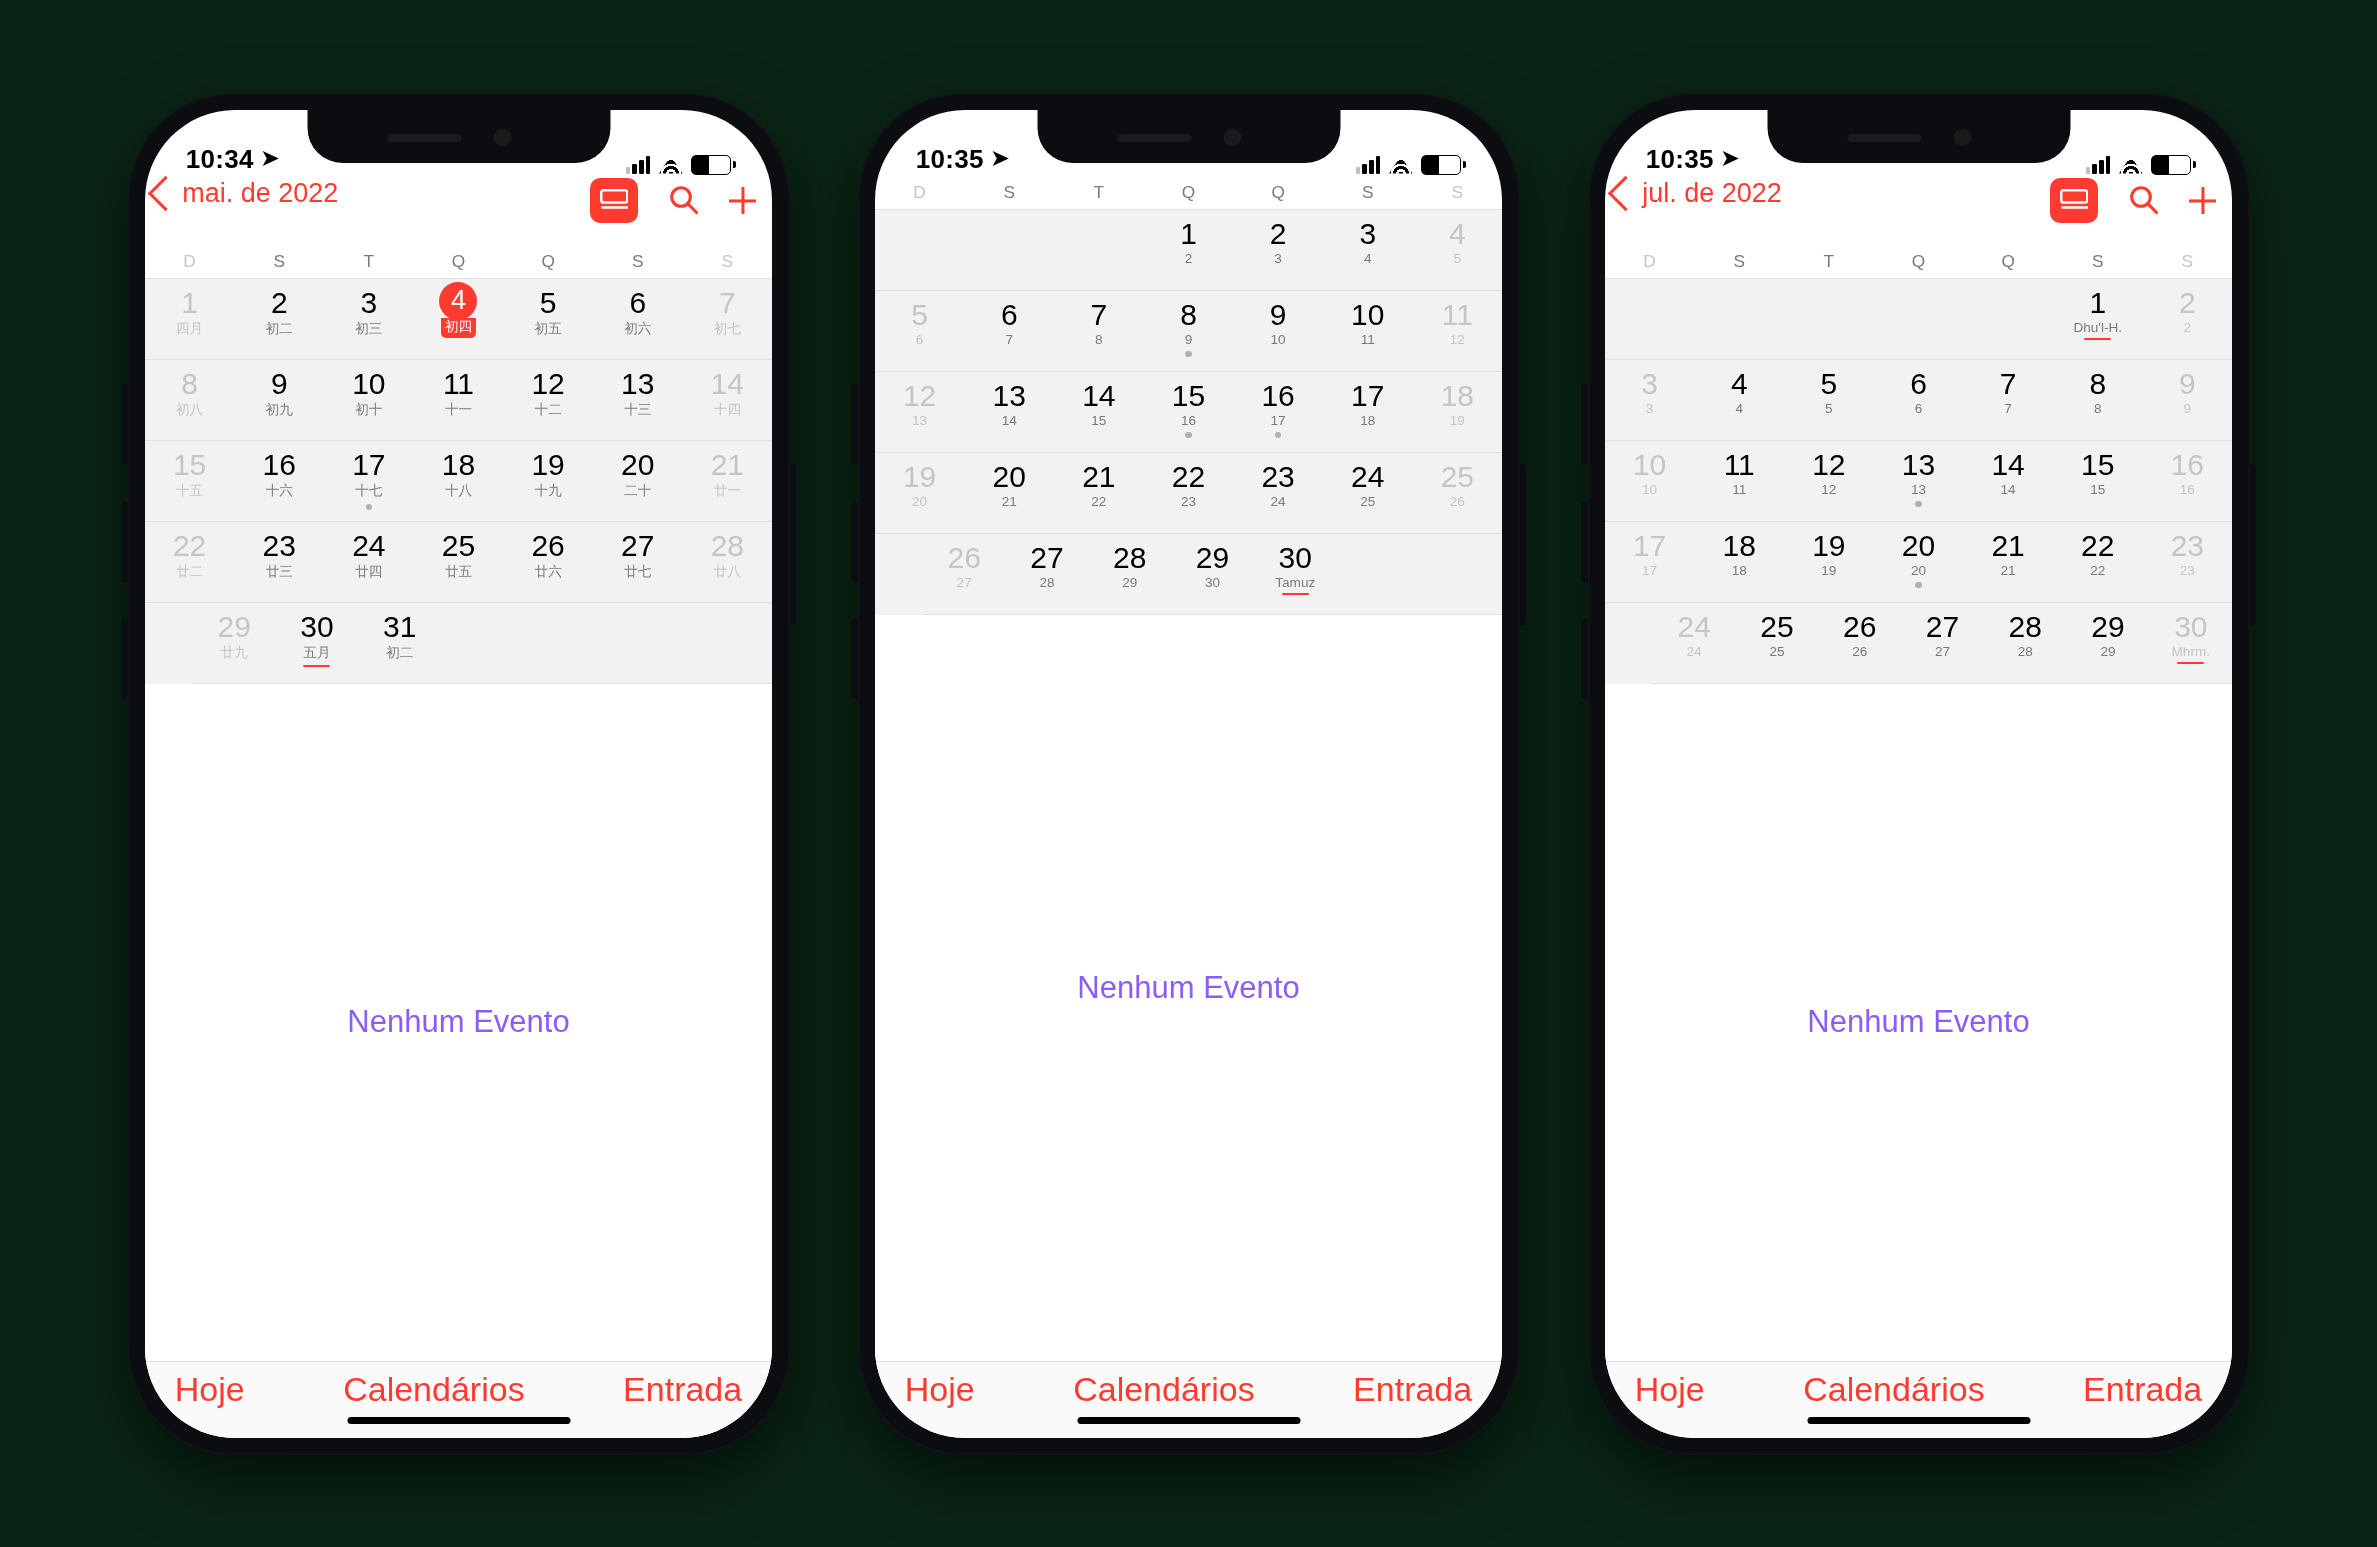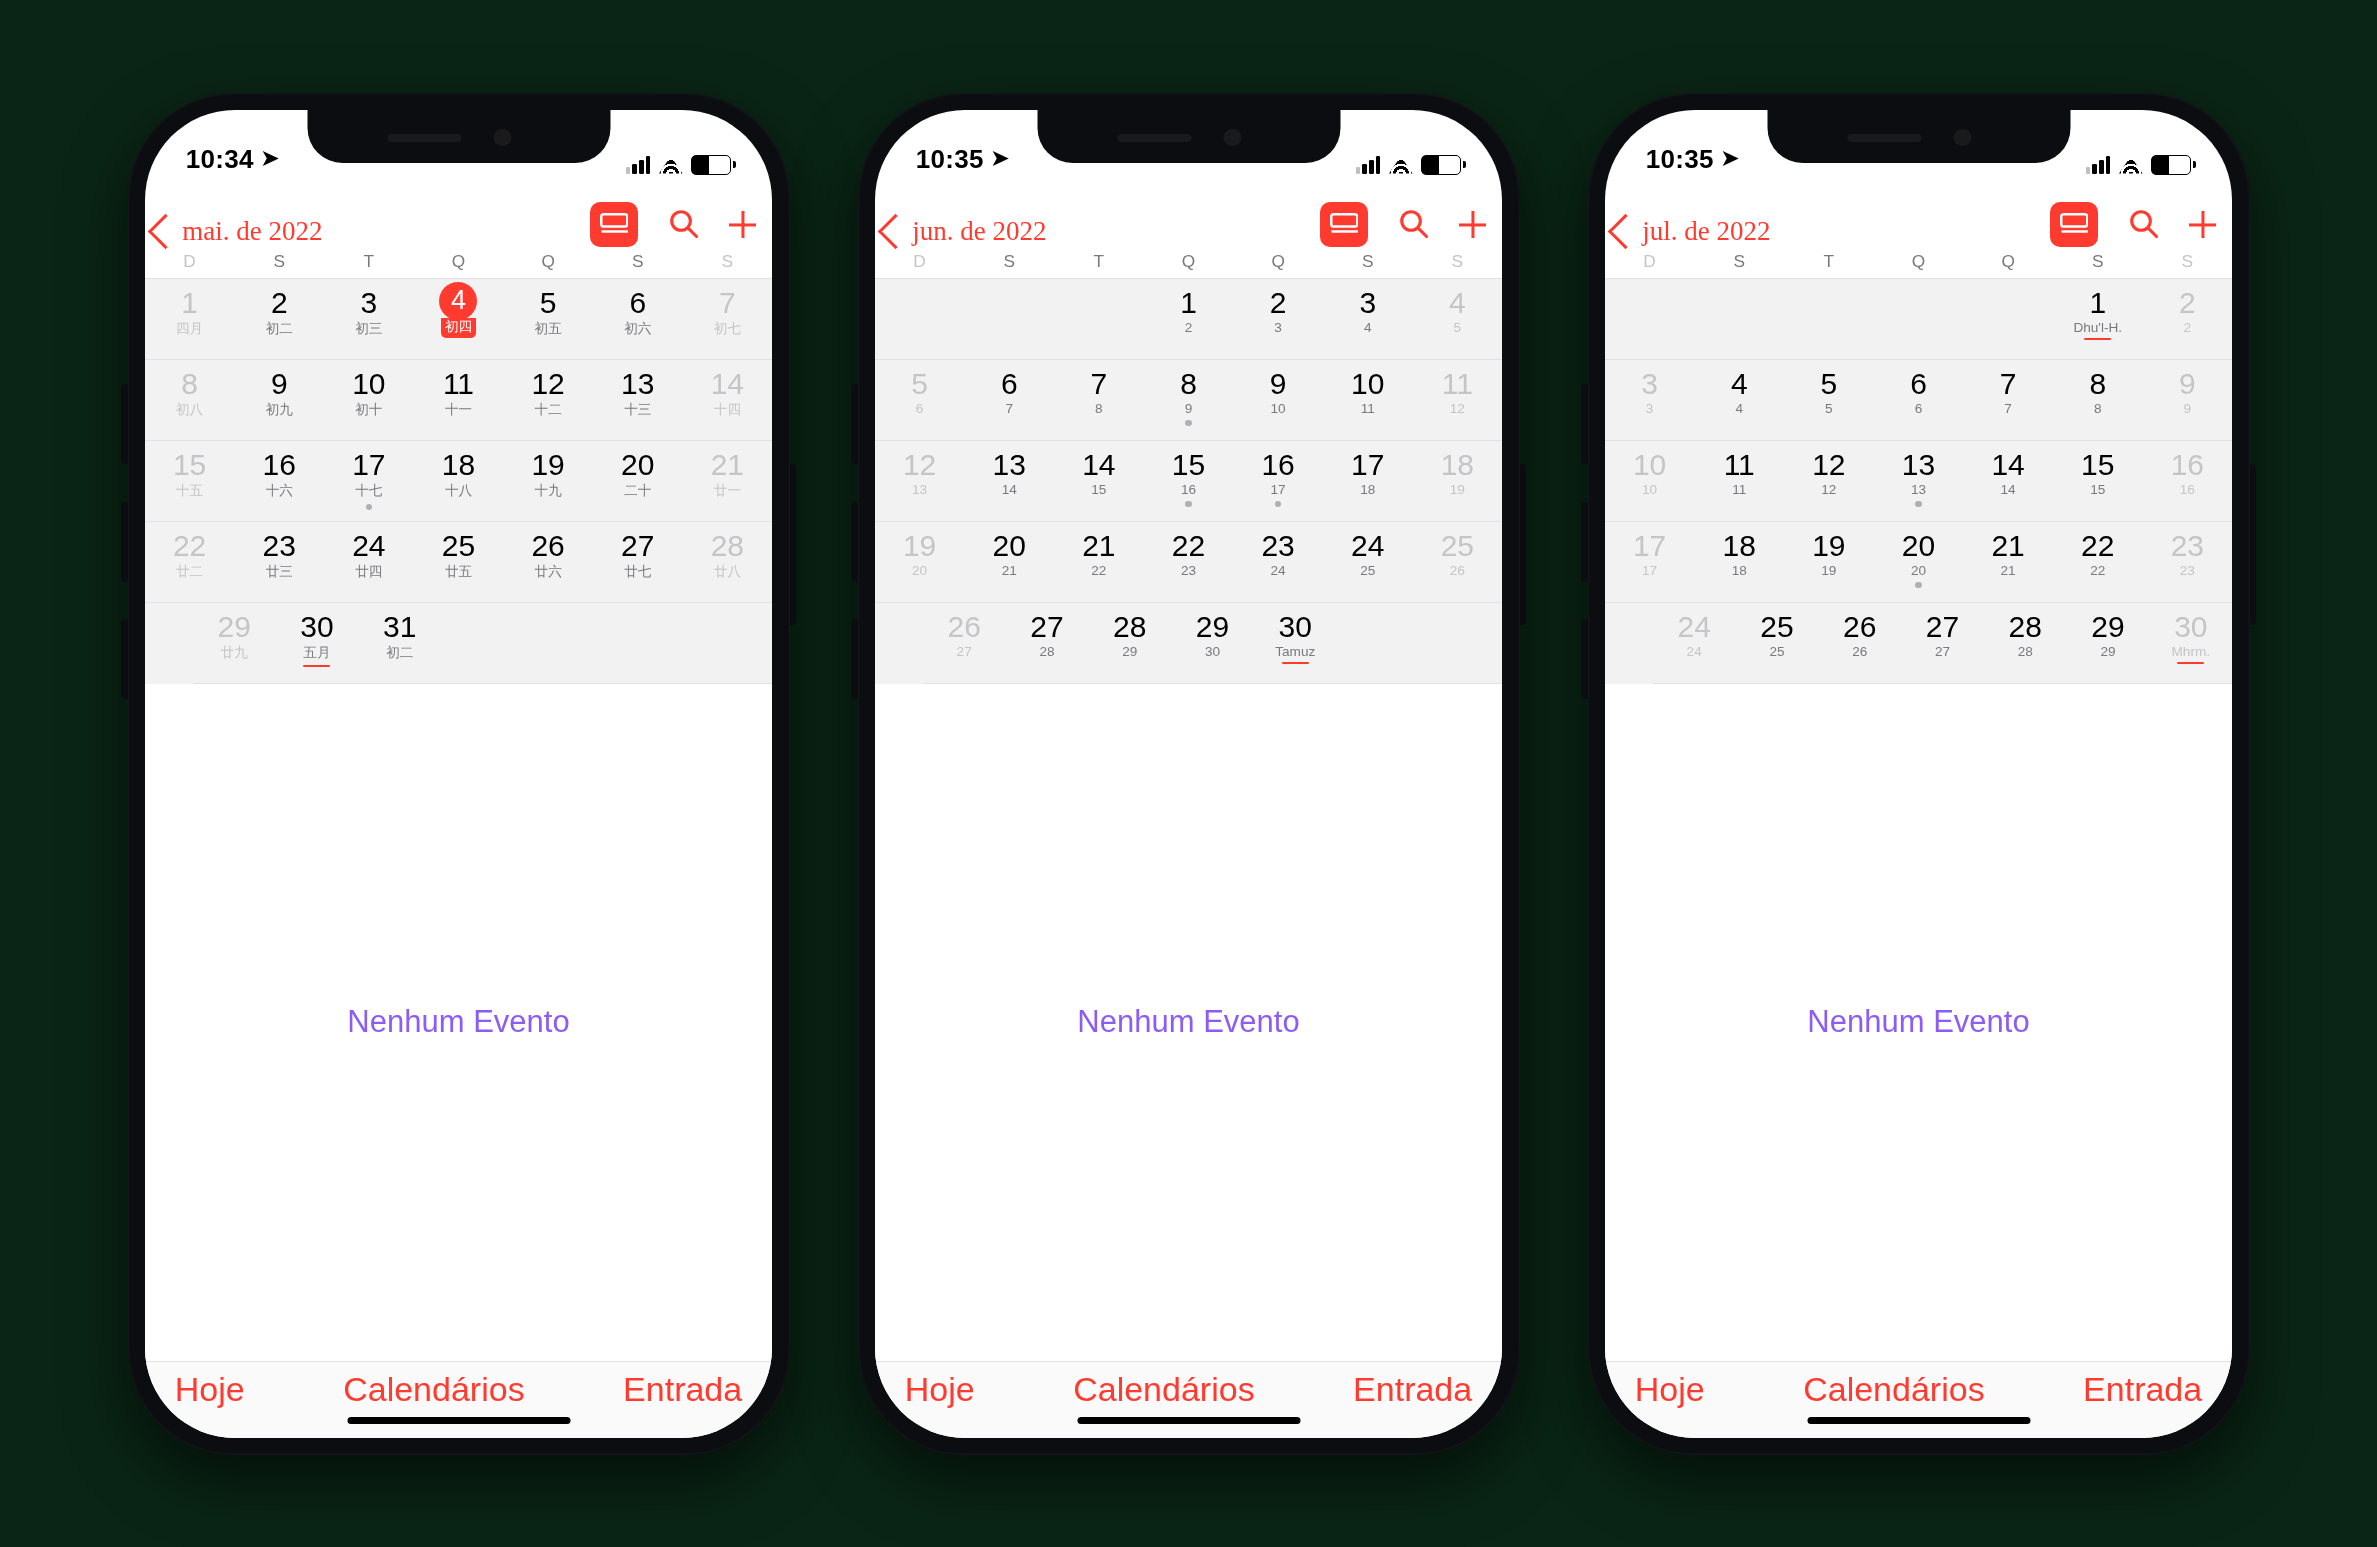--- a/index.html
+++ b/index.html
@@ -59,21 +59,21 @@
       radial-gradient(circle at 50% 100%,#000 0 2.5px,transparent 2.5px),
       radial-gradient(circle at 50% 100%,transparent 5px,#000 5px 8px,transparent 8px),
       radial-gradient(circle at 50% 100%,transparent 10.5px,#000 10.5px 13.6px,transparent 13.6px);
       clip-path:polygon(0 100%,50% 0,100% 100%);
   }
   .battery{width:38px;height:17.3px;border:1.9px solid #000;border-radius:5px;position:relative;}
   .battery::after{content:"";position:absolute;right:-5.6px;top:4.3px;width:3.1px;height:7.4px;background:#000;border-radius:0 1.9px 1.9px 0;}
   .battery i{display:block;height:100%;width:45%;background:#000;border-radius:2.5px 0 0 2.5px;}
 
   
-  .navbar{height:69px;display:flex;align-items:flex-end;padding:0 16px 0 8.7px;box-sizing:border-box;justify-content:space-between;font-family:Liberation Serif, serif;}
+  .navbar{height:69px;display:flex;align-items:flex-start;padding:0 16px 0 8.7px;box-sizing:border-box;justify-content:space-between;}
   .nav-left{display:flex;align-items:center;color:var(--red);font-size:27px;gap:0;}
   .chevron-back{width:22px;height:22px;border-left:3.7px solid var(--red);border-bottom:3.7px solid var(--red);transform:rotate(45deg);margin-right:3.7px;}
   .nav-right{display:flex;align-items:center;gap:30px;}
   .list-btn{width:48px;height:45px;background:var(--red);border-radius:10px;display:flex;align-items:center;justify-content:center;}
   .list-btn svg{width:28.5px;height:23.5px;}
   .search-icon svg{width:31px;height:31px;stroke:var(--red);}
   .plus-icon{width:27px;height:27px;position:relative;}
   .plus-icon::before,.plus-icon::after{content:"";position:absolute;background:var(--red);}
   .plus-icon::before{left:50%;top:0;width:3.1px;height:100%;transform:translateX(-50%);}
   .plus-icon::after{top:50%;left:0;height:3.1px;width:100%;transform:translateY(-50%);}
@@ -328,39 +328,20 @@
             <i></i>
             <i></i>
             <i></i>
           </div>
           <div class="wifi"></div>
           <div class="battery">
             <i></i>
           </div>
         </div>
       </div>
-      <div class="navbar">
-        <div class="nav-left">
-          <span class="chevron-back"></span>
-          <span>jun. de 2022</span>
-        </div>
-        <div class="nav-right">
-          <div class="list-btn">
-            <svg viewBox="0 0 46 38">
-              <rect x="2" y="2" width="42" height="20" rx="4" fill="none" stroke="#fff" stroke-width="4"></rect>
-              <line x1="4" y1="30" x2="44" y2="30" stroke="#fff" stroke-width="4" stroke-linecap="round"></line>
-            </svg>
-          </div>
-          <div class="search-icon"><svg viewBox="0 0 50 50" fill="none">
-              <circle cx="21" cy="21" r="15" stroke-width="5"></circle>
-              <line x1="33" y1="33" x2="46" y2="46" stroke-width="5" stroke-linecap="round"></line>
-            </svg></div>
-          <div class="plus-icon"></div>
-        </div>
-      </div>
       <div class="weekdays">
         <span>D</span>
         <span>S</span>
         <span>T</span>
         <span>Q</span>
         <span>Q</span>
         <span>S</span>
         <span>S</span>
       </div>
       <div class="month">

